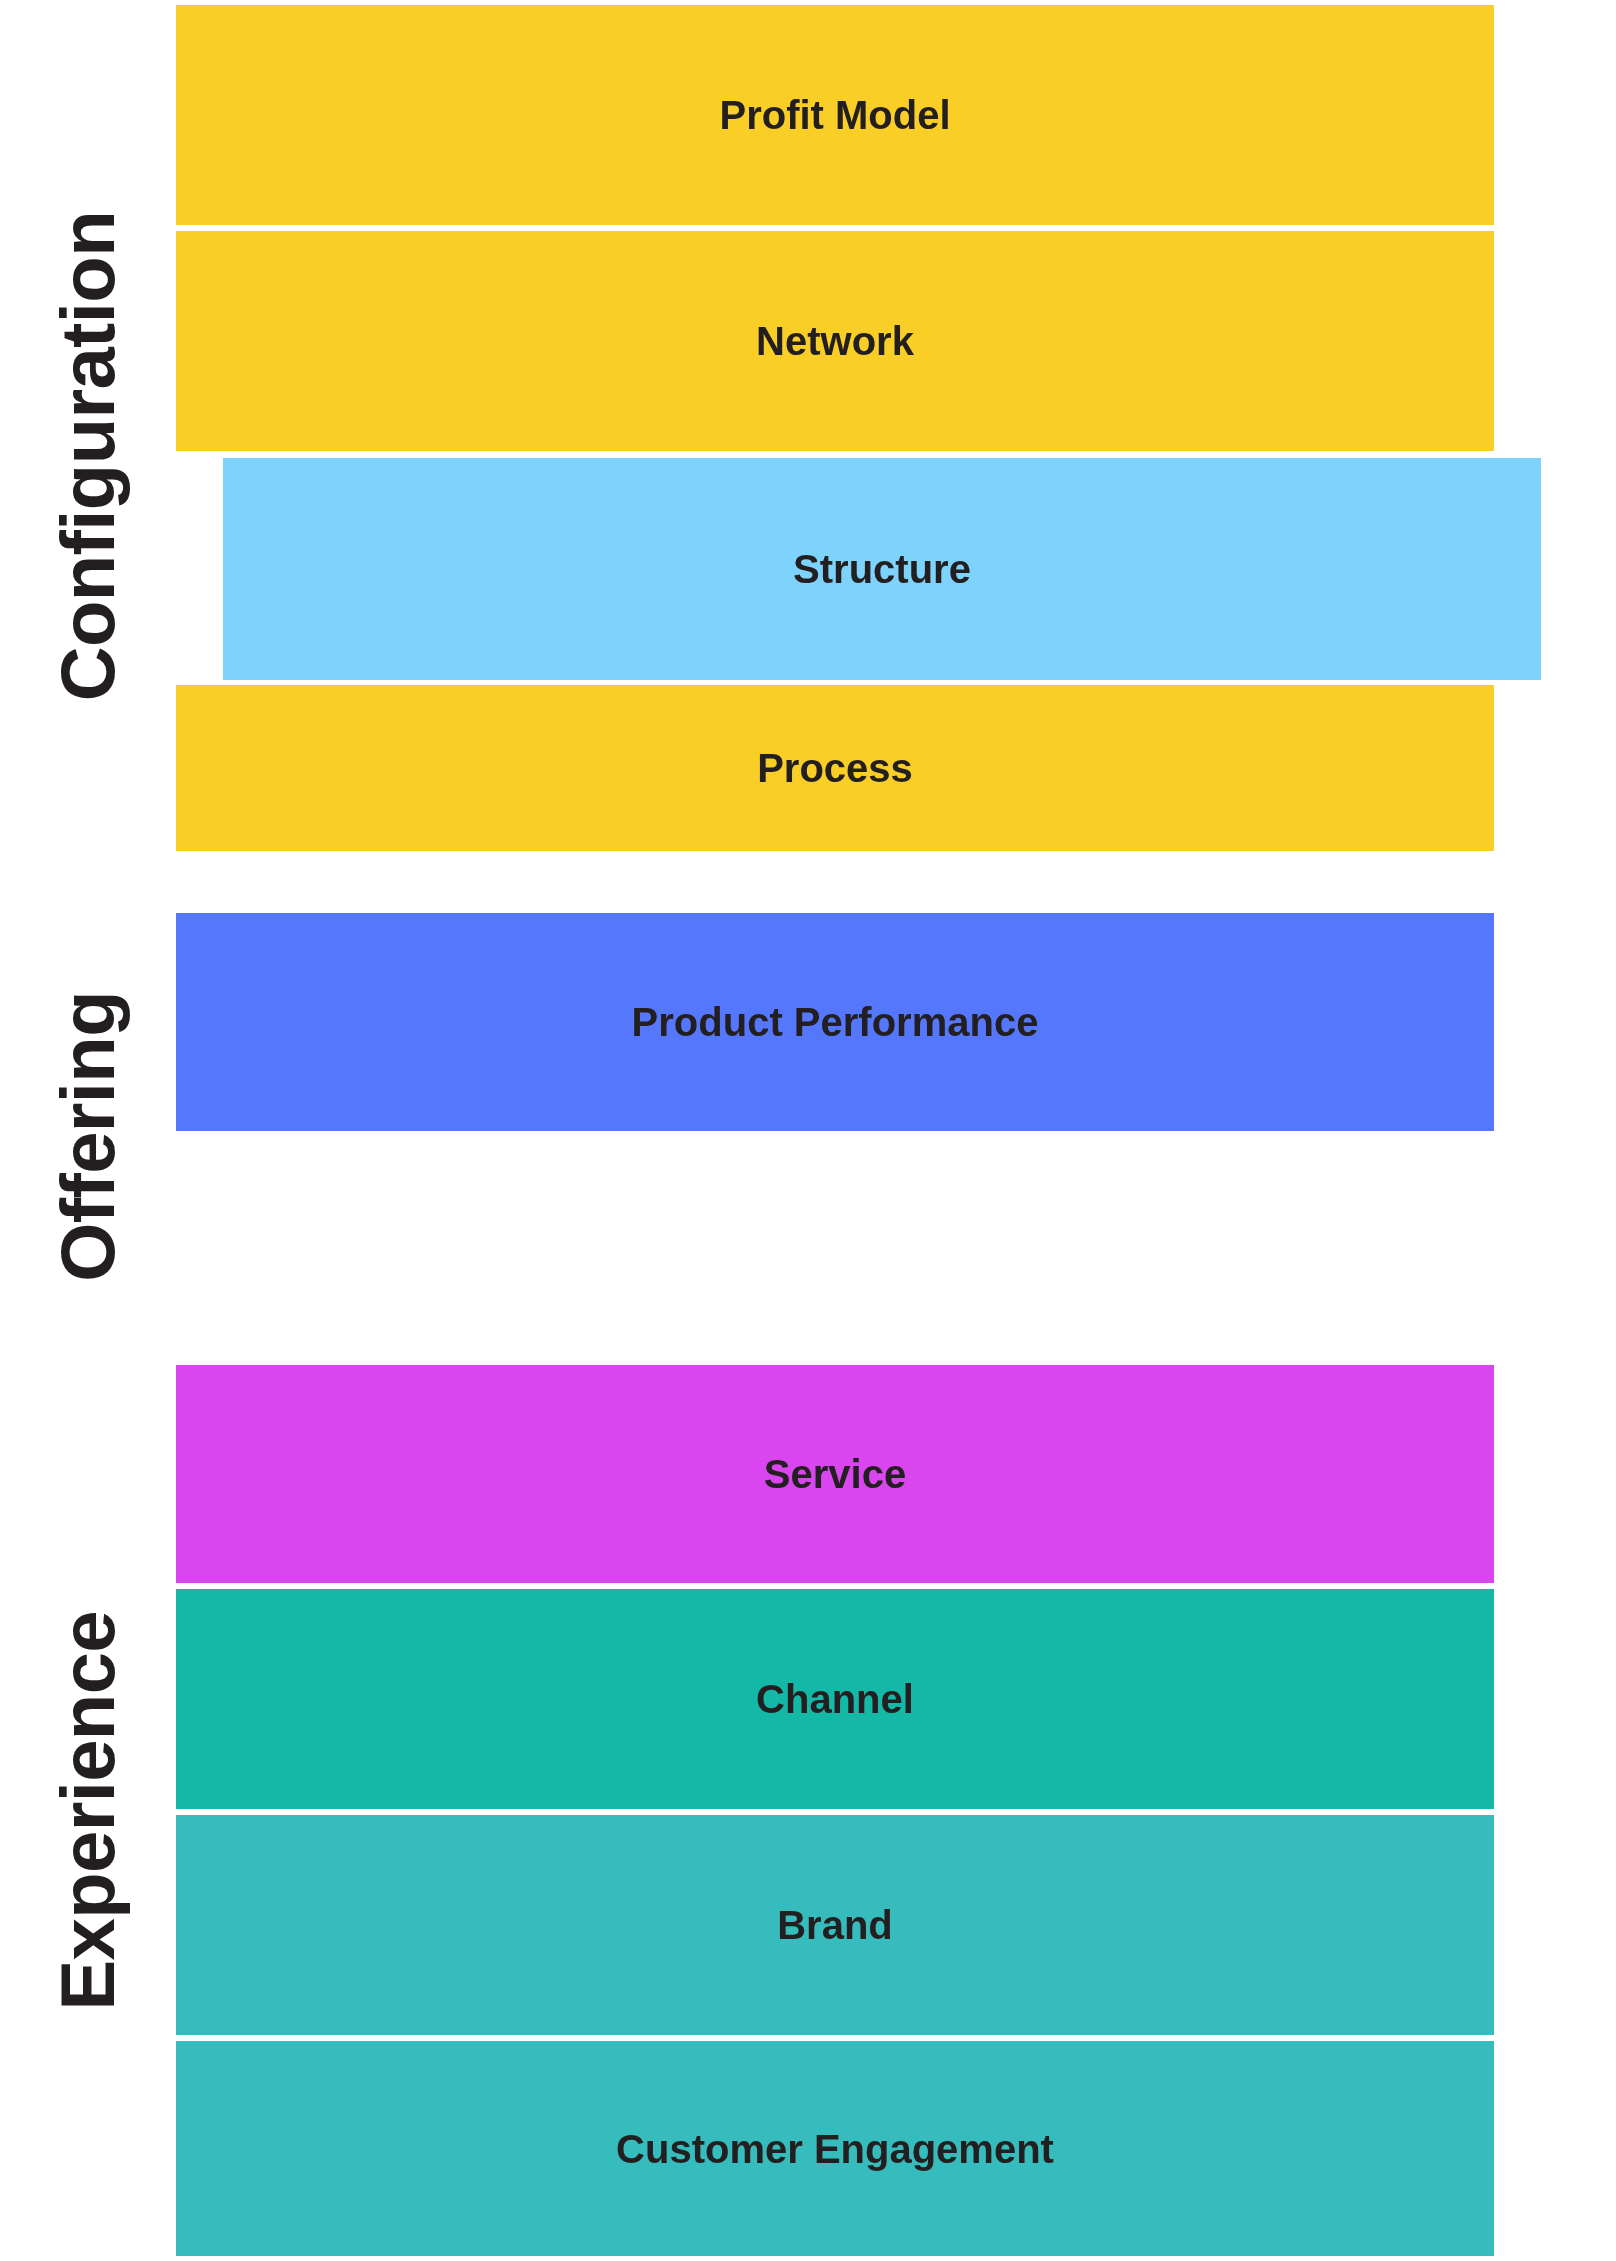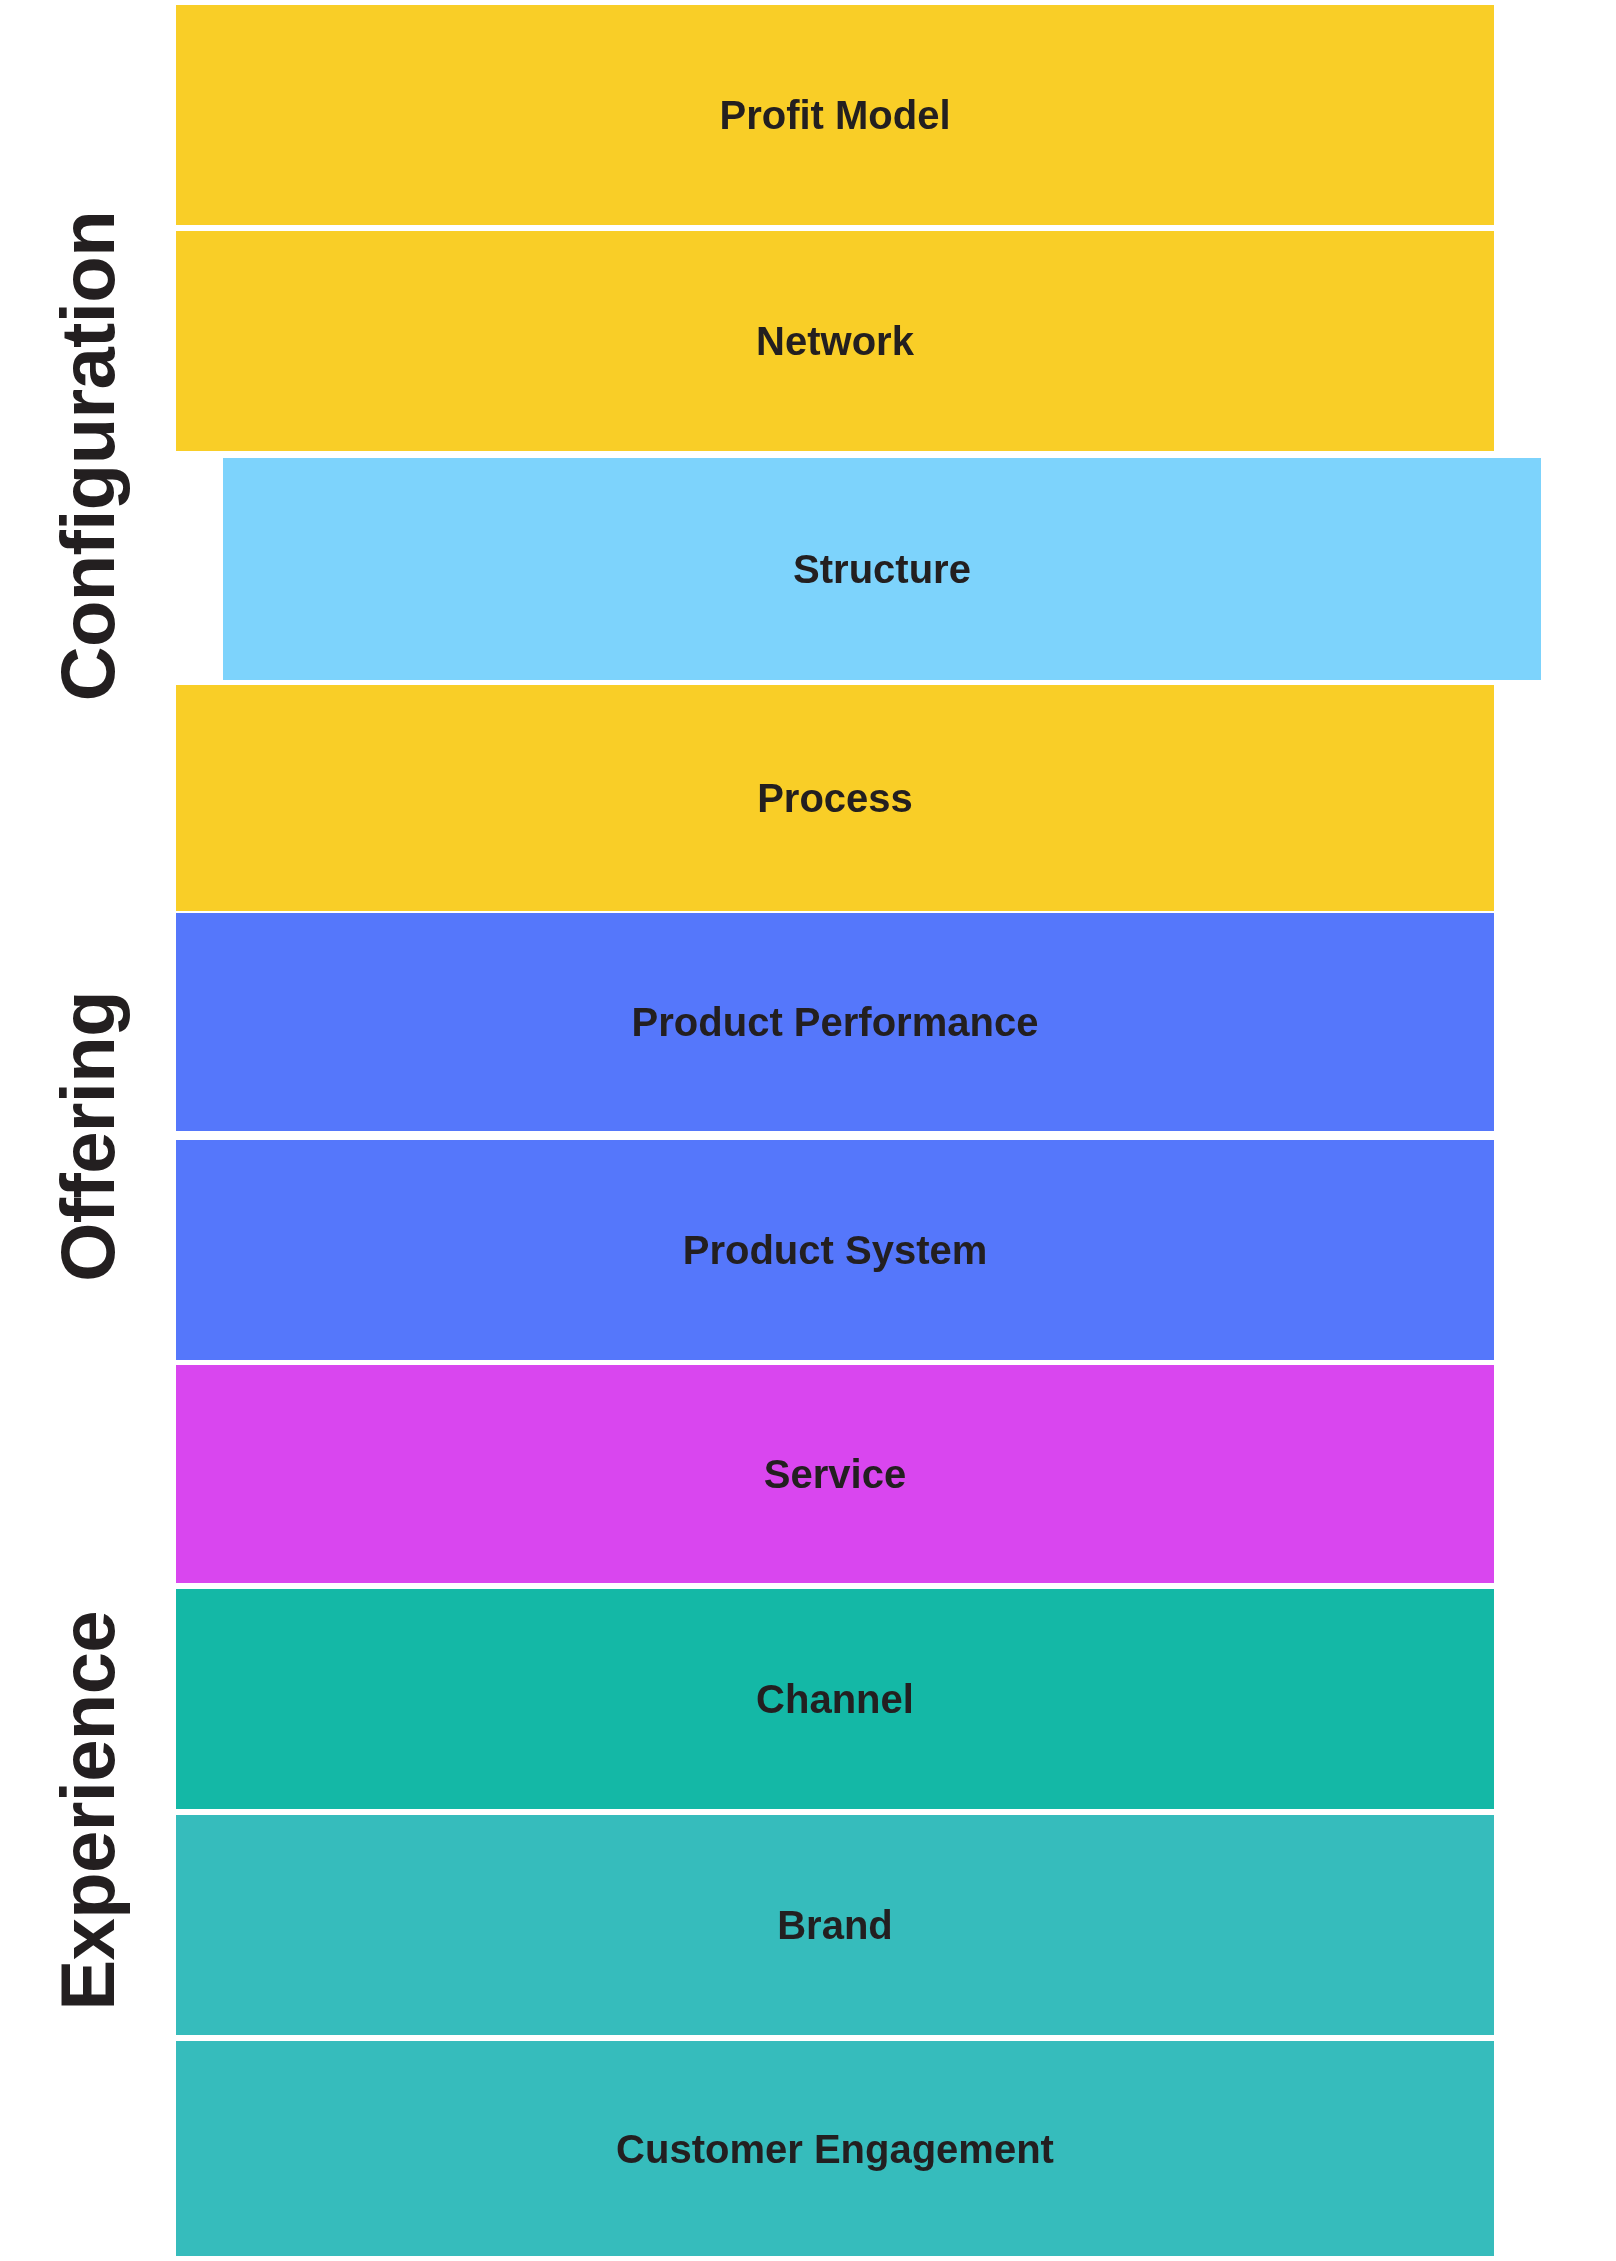--- a/index.html
+++ b/index.html
@@ -84,31 +84,28 @@
   </div>
 
   <div class="type-block w-med" style="top:231px;height:220px;background:#F9CE27;">
     <span class="type-text">Network</span>
   </div>
 
   <div class="type-block w-med" style="top:458px;height:222px;background:#7dd3fc;margin-left:47px;">
     <span class="type-text">Structure</span>
   </div>
 
-  <div class="type-block w-bold" style="top:685px;height:226px;background:#F9CE27;">
+  <div class="type-block w-bold" style="top:685px;height:166px;background:#F9CE27;">
     <span class="type-text">Process</span>
   </div>
 
   <div class="type-block w-bold" style="top:913px;height:218px;background:#5577FB;">
     <span class="type-text">Product Performance</span>
   </div>
 
-  <div class="type-block w-bold" style="top:1140px;height:220px;background:#5577FB;">
-    <span class="type-text">Product System</span>
-  </div>
 
   <div class="type-block w-bold" style="top:1365px;height:218px;background:#d946ef;">
     <span class="type-text">Service</span>
   </div>
 
   <div class="type-block w-med" style="top:1589px;height:220px;background:#14b8a6;">
     <span class="type-text">Channel</span>
   </div>
 
   <div class="type-block w-bold" style="top:1815px;height:220px;background:#36BCBC;">

